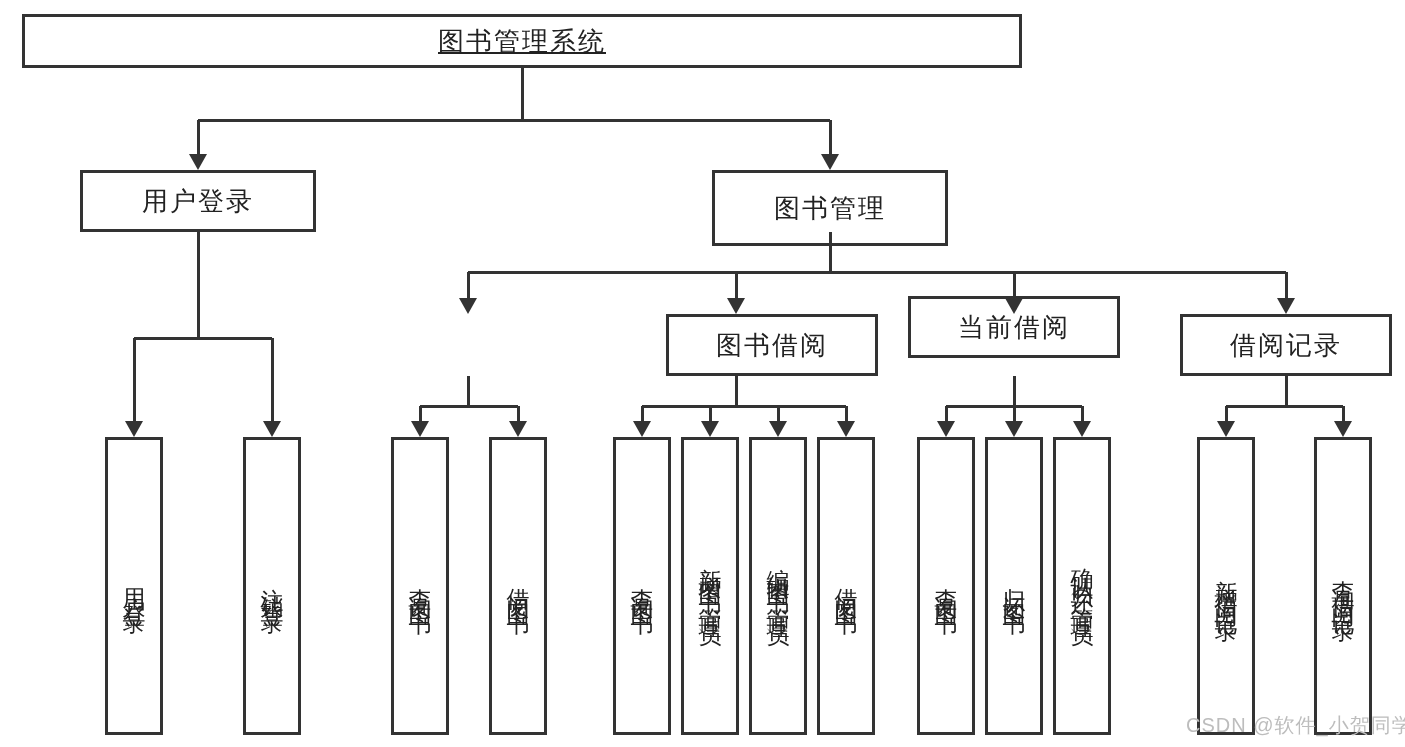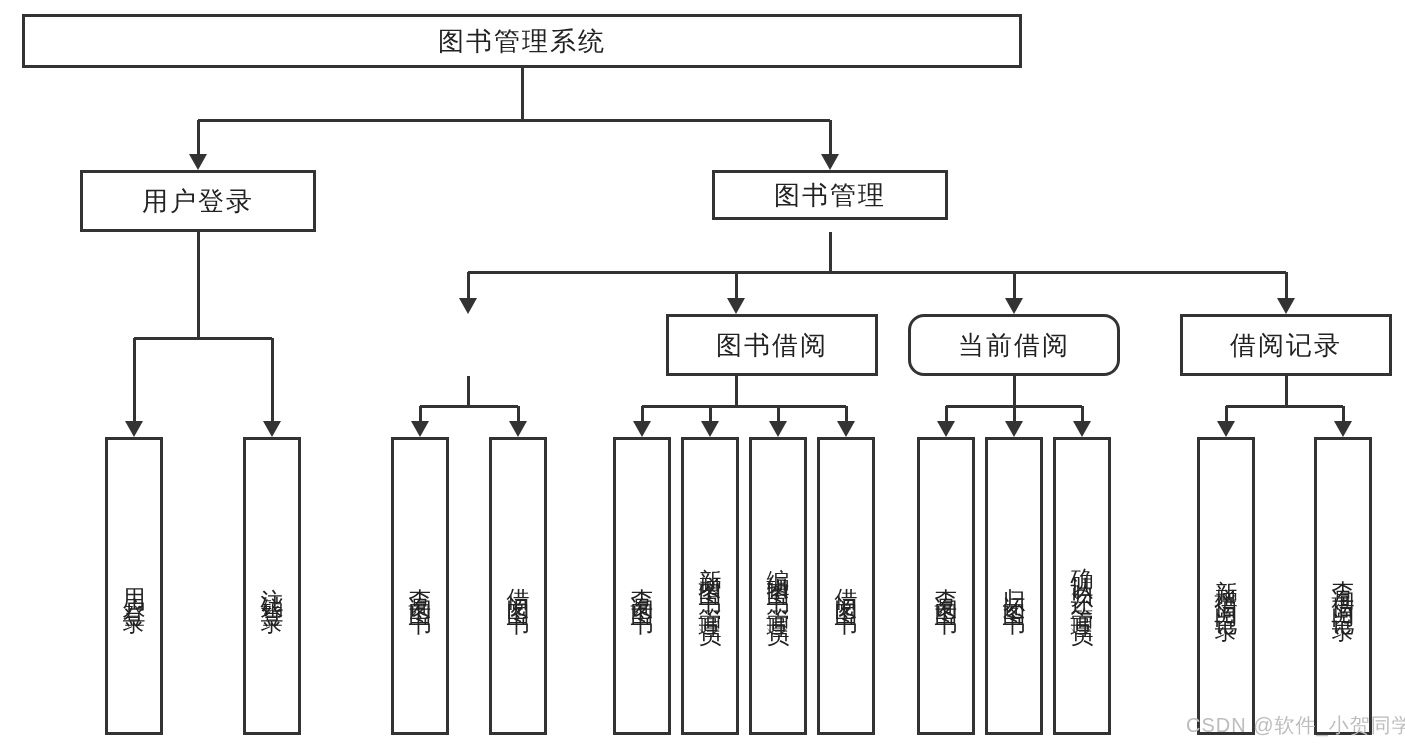--- a/index.html
+++ b/index.html
@@ -32,35 +32,35 @@
     position:absolute; left:1186px; top:712px;
     font-size:20px; color:#bdbdbd; letter-spacing:1px;
     white-space:nowrap;
   }
 </style>
 </head>
 <body>
 
 <div id="canvas">
 
-  <div class="node" style="left:22px; top:14px; width:1000px; height:54px;">
+  <div class="node" style="left:22px; top:14px; width:1000px; height:54px;text-decoration:underline;">
     <span>图书管理系统</span>
   </div>
 
   <div class="node" style="left:80px; top:170px; width:236px; height:62px;">
     <span>用户登录</span>
   </div>
-  <div class="node" style="left:712px; top:170px; width:236px; height:50px;">
+  <div class="node" style="left:712px; top:170px; width:236px; height:76px;">
     <span>图书管理</span>
   </div>
 
   <div class="node" style="left:630px; top:314px; width:212px; height:62px;margin-left:36px;">
     <span>图书借阅</span>
   </div>
-  <div class="node" style="left:908px; top:314px; width:212px; height:62px;border-radius:16px;">
+  <div class="node" style="left:908px; top:296px; width:212px; height:62px;">
     <span>当前借阅</span>
   </div>
   <div class="node" style="left:1180px; top:314px; width:212px; height:62px;">
     <span>借阅记录</span>
   </div>
 
   <div class="node vnode" style="left:105px; top:437px; width:58px; height:298px;">
     <span>用户登录</span>
   </div>
   <div class="node vnode" style="left:243px; top:437px; width:58px; height:298px;">

